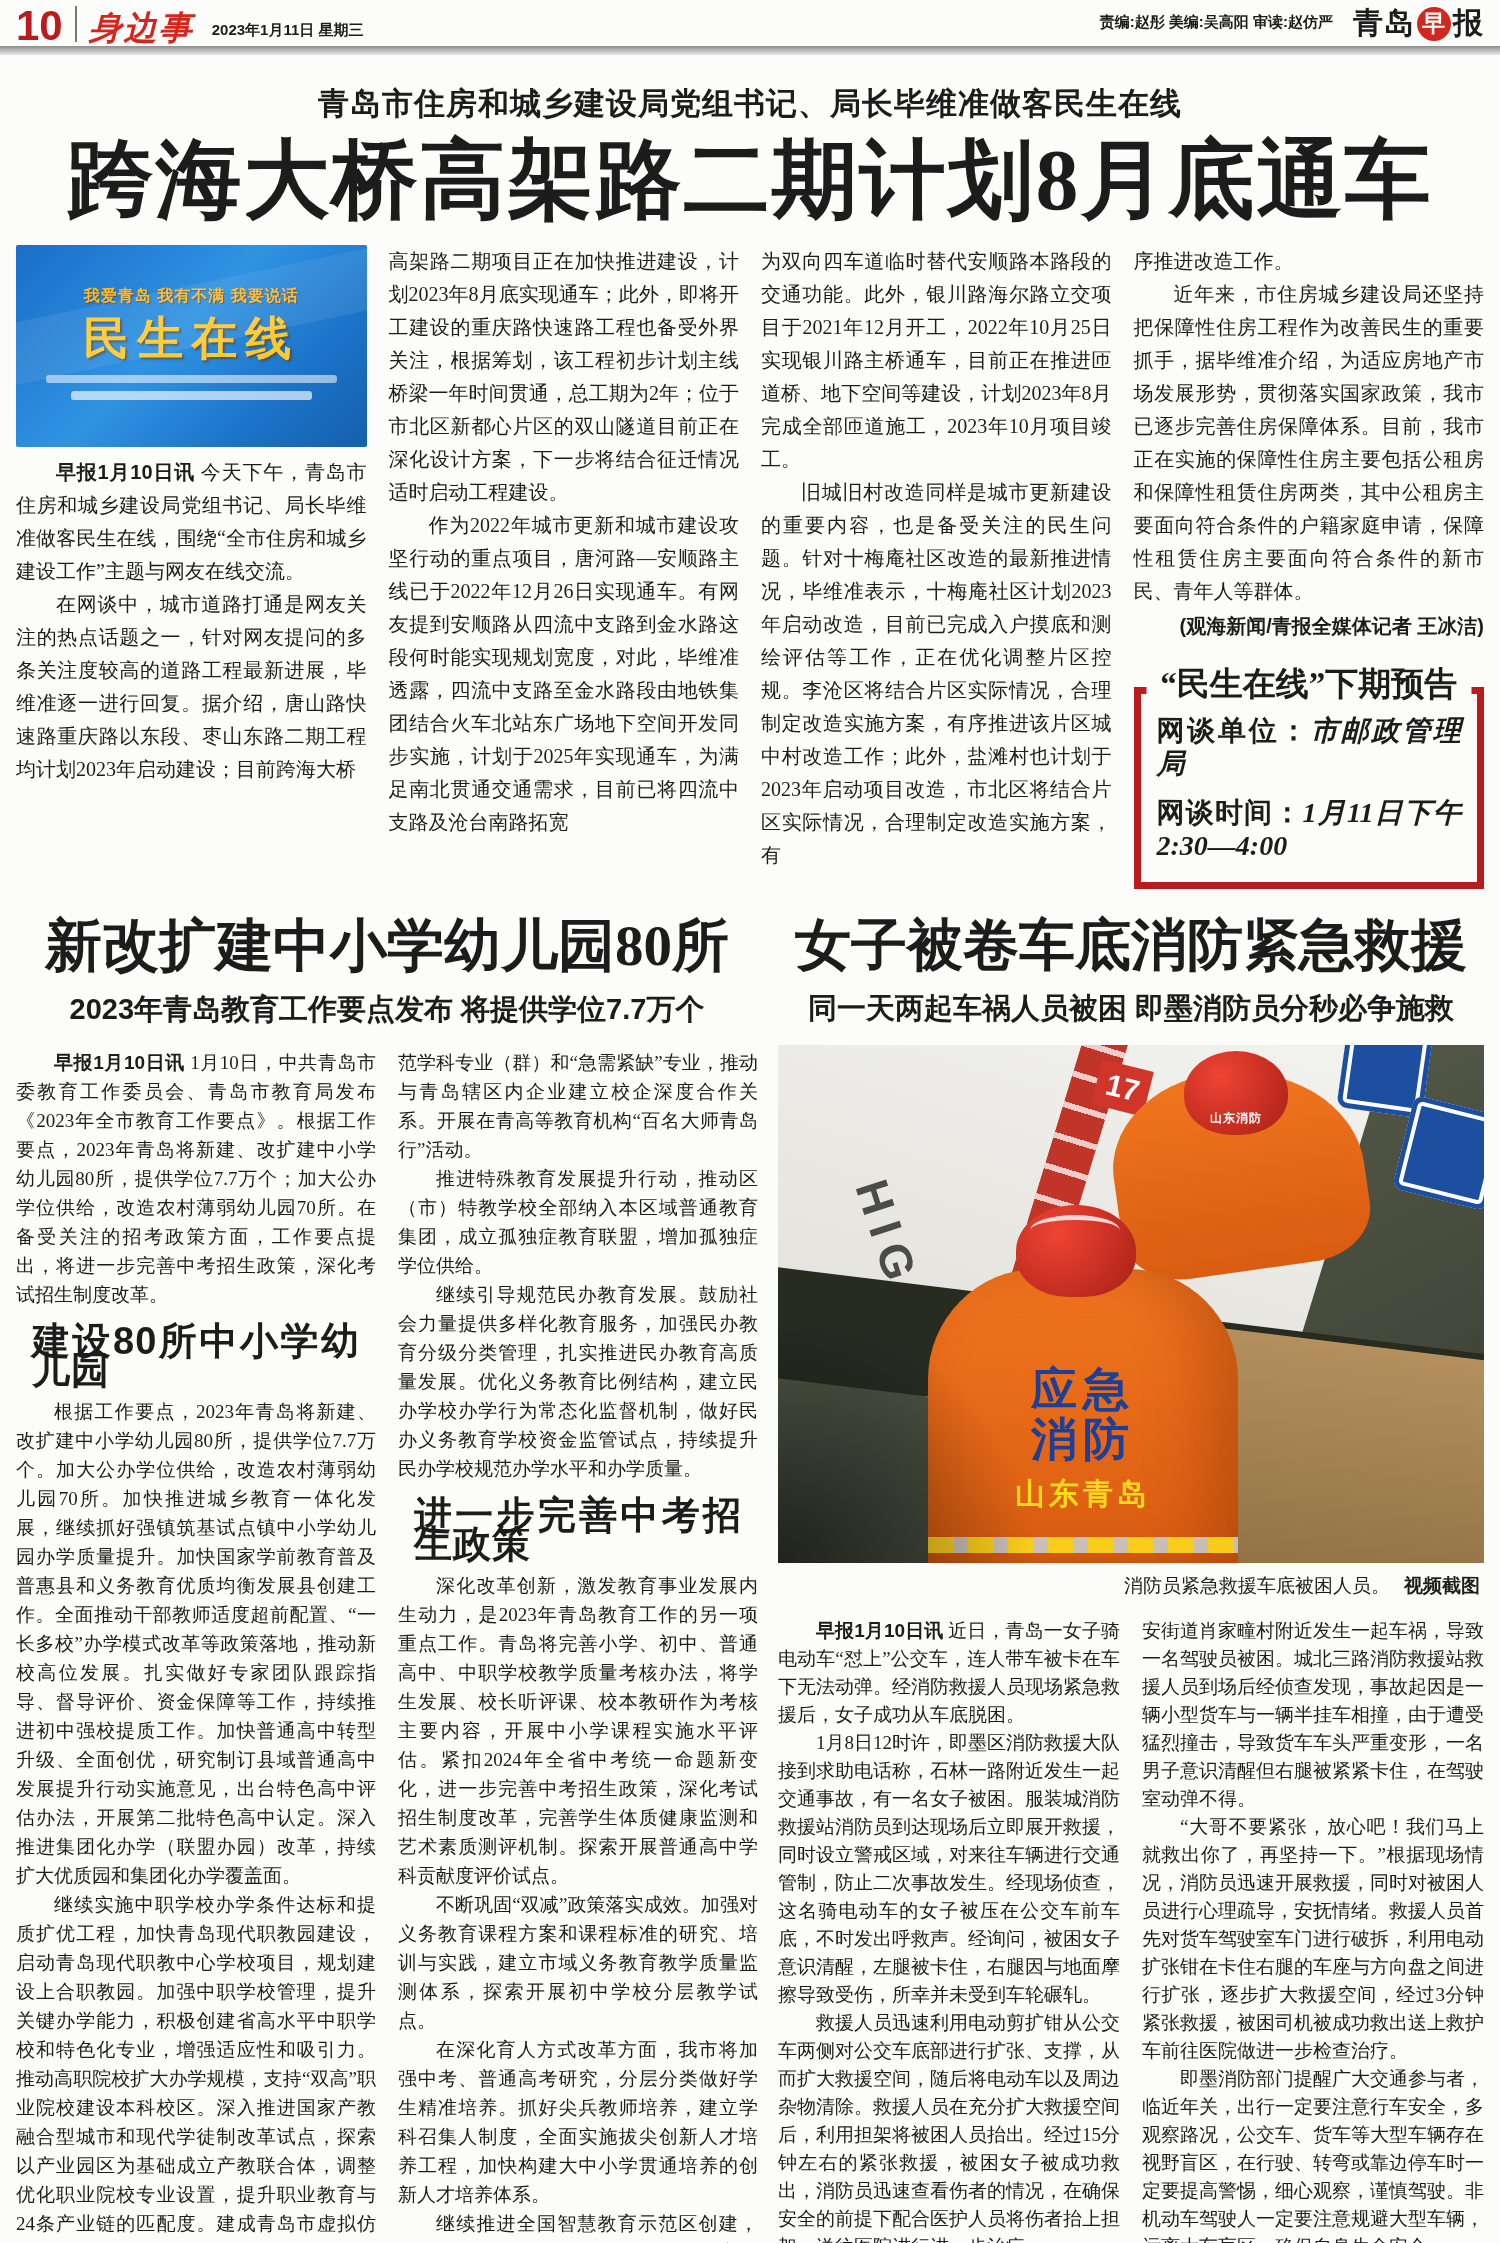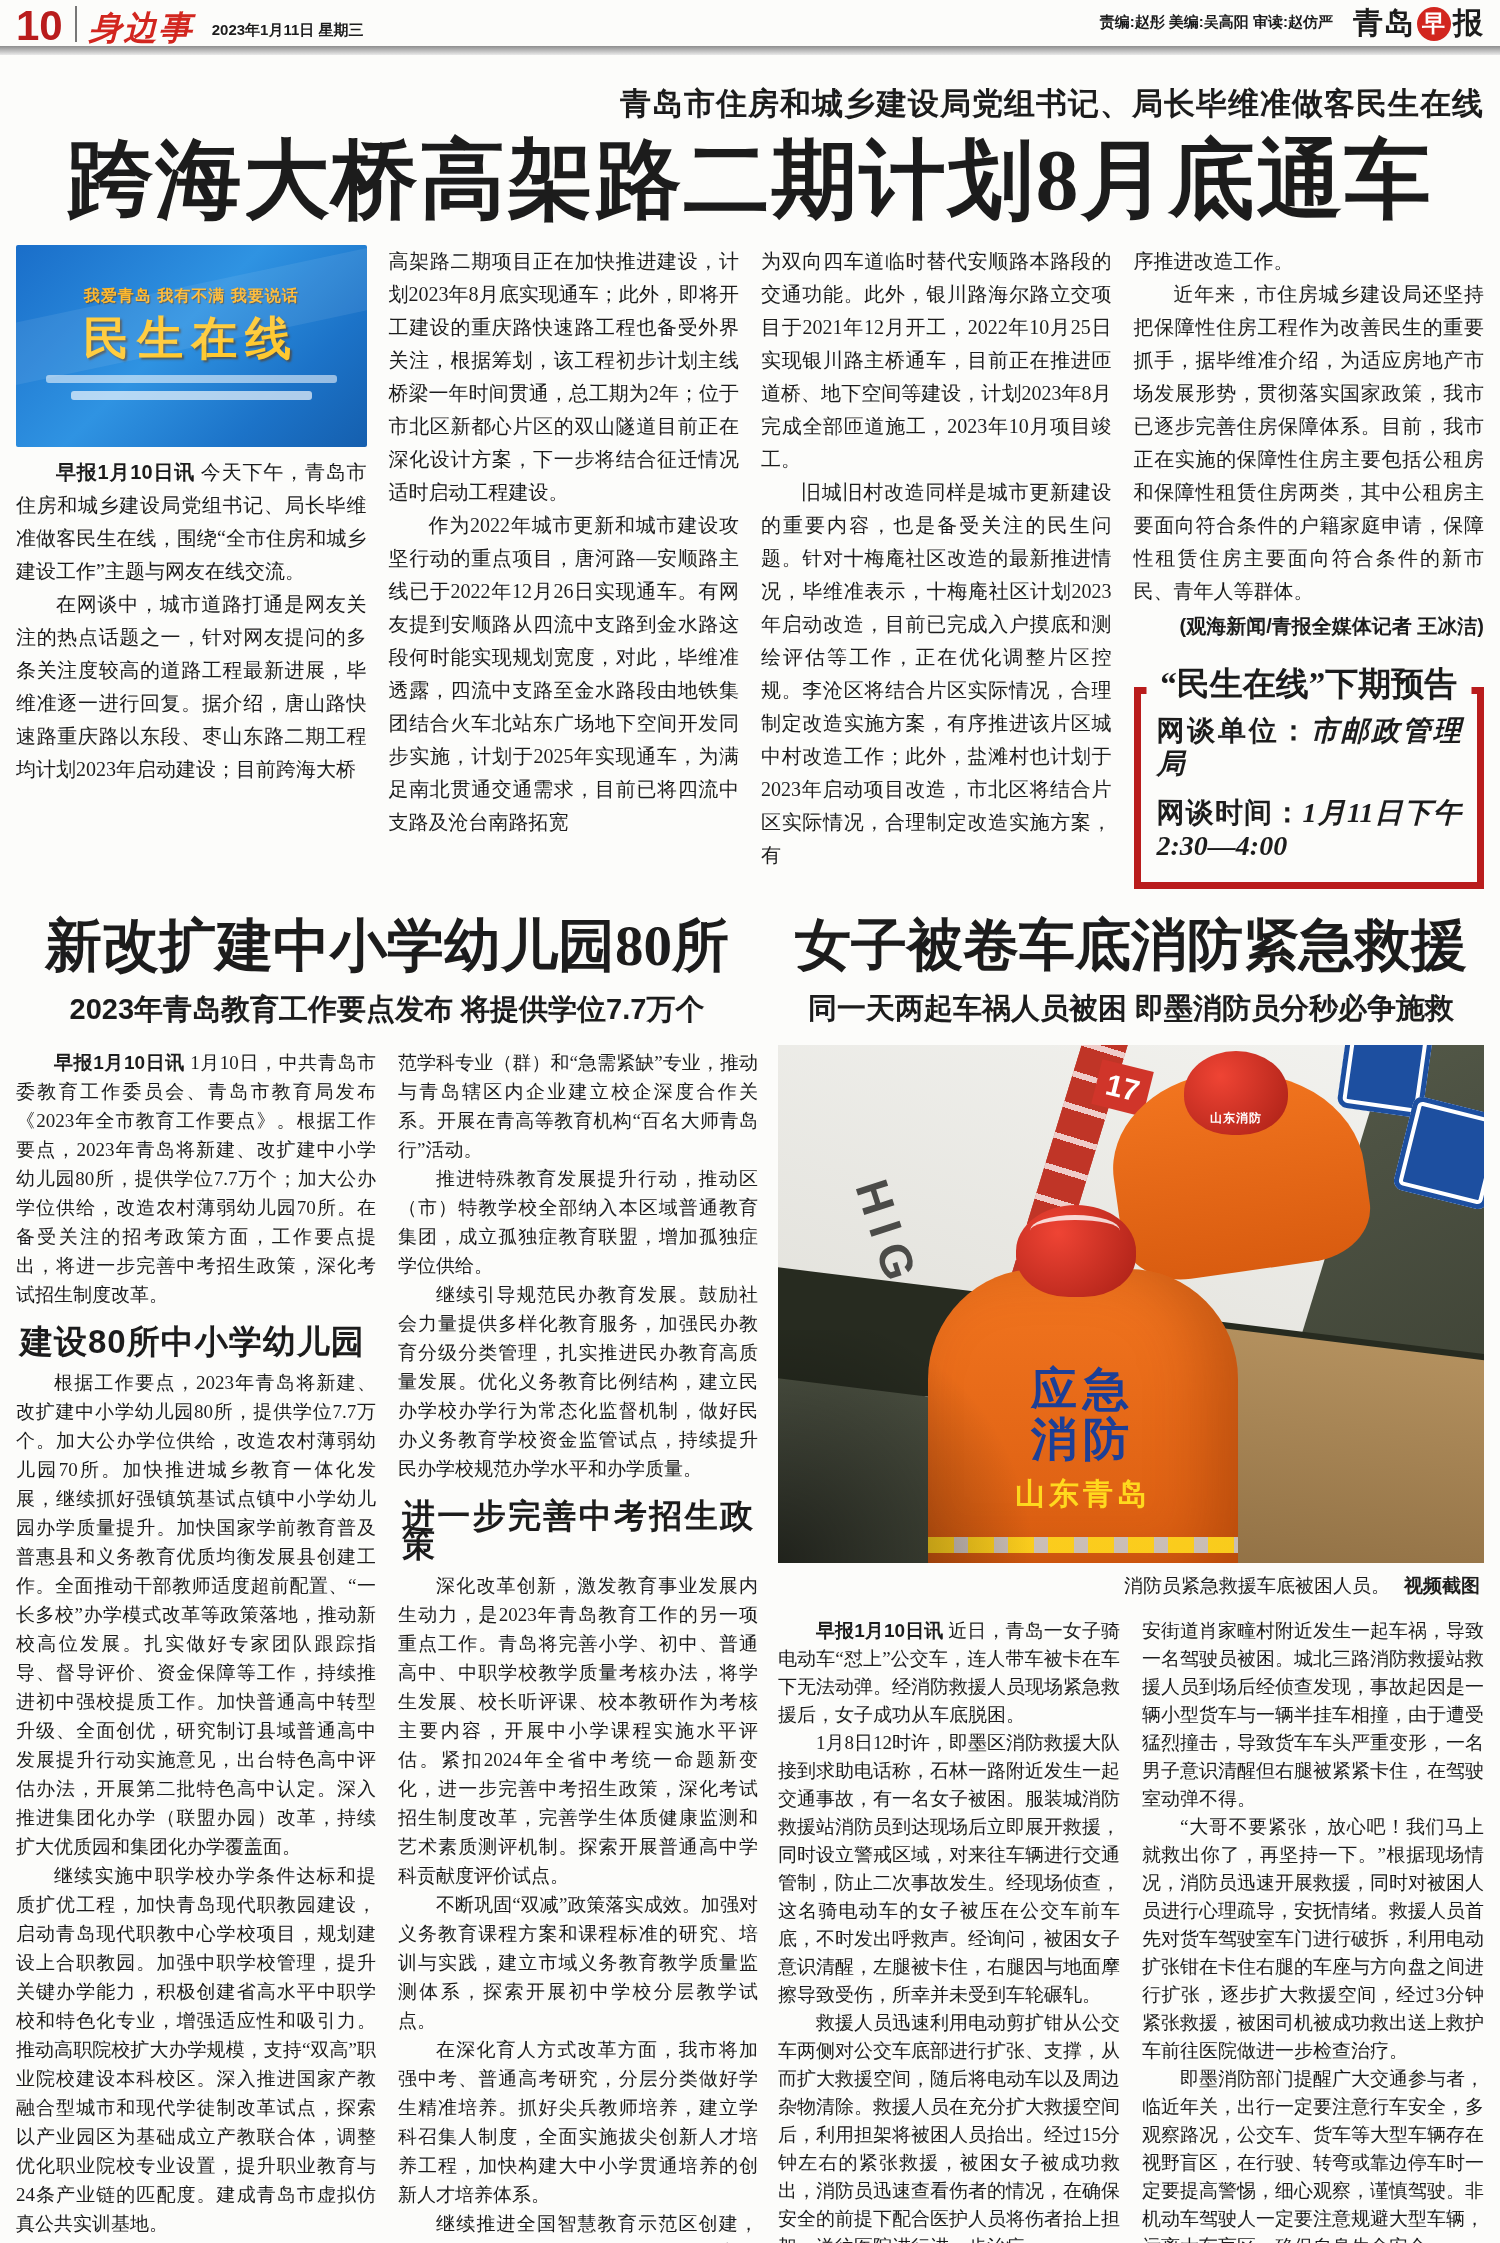--- a/index.html
+++ b/index.html
@@ -20,21 +20,21 @@
   .hdr-right{margin-left:auto;display:flex;align-items:center;gap:20px;}
   .editors{font-size:15px;font-weight:bold;font-family:"Liberation Sans",sans-serif;padding-bottom:2px;}
   .masthead{display:flex;align-items:center;font-weight:900;font-size:30px;
             font-family:"Liberation Sans",sans-serif;letter-spacing:1px;}
   .masthead .zao{background:#d2261f;color:#fff;width:34px;height:34px;border-radius:50%;
                  display:flex;align-items:center;justify-content:center;font-size:23px;margin:0 2px;}
   .header-rule{height:9px;background:linear-gradient(#8d8d8d,#e9e9e9);}
 
   
   .a1{padding:28px 16px 0;}
-  .a1-kicker{text-align:right;font-size:31px;font-weight:bold;letter-spacing:1px;}
+  .a1-kicker{text-align:center;font-size:31px;font-weight:bold;letter-spacing:1px;}
   .a1-headline{text-align:center;font-size:86px;font-weight:900;line-height:1.05;margin-top:10px;
                white-space:nowrap;letter-spacing:2px;}
   .a1-body{display:flex;gap:22px;margin-top:20px;}
   .a1-body .col{flex:1;font-size:20px;line-height:33px;text-align:justify;}
   .p{text-indent:2em;margin:0;}
   .p.cont{text-indent:0;}
   .lead{font-weight:bold;font-family:"Liberation Sans",sans-serif;}
   .byline{text-align:right;font-weight:bold;font-size:20px;font-family:"Liberation Sans",sans-serif;
           margin-top:2px;}
 
@@ -62,22 +62,22 @@
   
   .bottom{display:flex;gap:20px;padding:26px 16px 0;}
   .a2{width:742px;}
   .a3{flex:1;min-width:0;}
   .a2-headline{text-align:center;font-size:57px;font-weight:900;white-space:nowrap;line-height:1.1;}
   .sub-title{text-align:center;font-size:29px;font-weight:bold;margin-top:12px;
              font-family:"Liberation Sans",sans-serif;}
   .a2-body,.a3-body{display:flex;gap:22px;margin-top:18px;}
   .a2-body .col{flex:1;font-size:19px;line-height:29px;text-align:justify;}
   .a3-body .col{flex:1;font-size:19px;line-height:28px;text-align:justify;}
-  .subhead{font-size:33px;font-weight:bold;font-family:"Liberation Sans",sans-serif;
-           margin:18px 4px 12px;letter-spacing:1px;}
+  .subhead{font-size:38px;font-weight:bold;font-family:"Liberation Sans",sans-serif;
+           margin:18px 16px 12px;letter-spacing:1px;}
   .a3-headline{text-align:center;font-size:56px;font-weight:900;white-space:nowrap;line-height:1.1;}
 
   
   .photo{margin-top:16px;height:518px;position:relative;overflow:hidden;
          background:linear-gradient(155deg,#626852 0%,#4d5243 45%,#383c2f 100%);}
   .ph-bus{position:absolute;left:-70px;top:-190px;width:640px;height:560px;
           background:linear-gradient(#f5f5f2,#e2e1db);transform:rotate(17deg);}
   .ph-window{position:absolute;left:-90px;top:-210px;width:560px;height:240px;background:#23271e;
              transform:rotate(17deg);}
   .ph-higer{position:absolute;left:118px;top:128px;color:#4b4b48;font-weight:900;font-size:46px;

